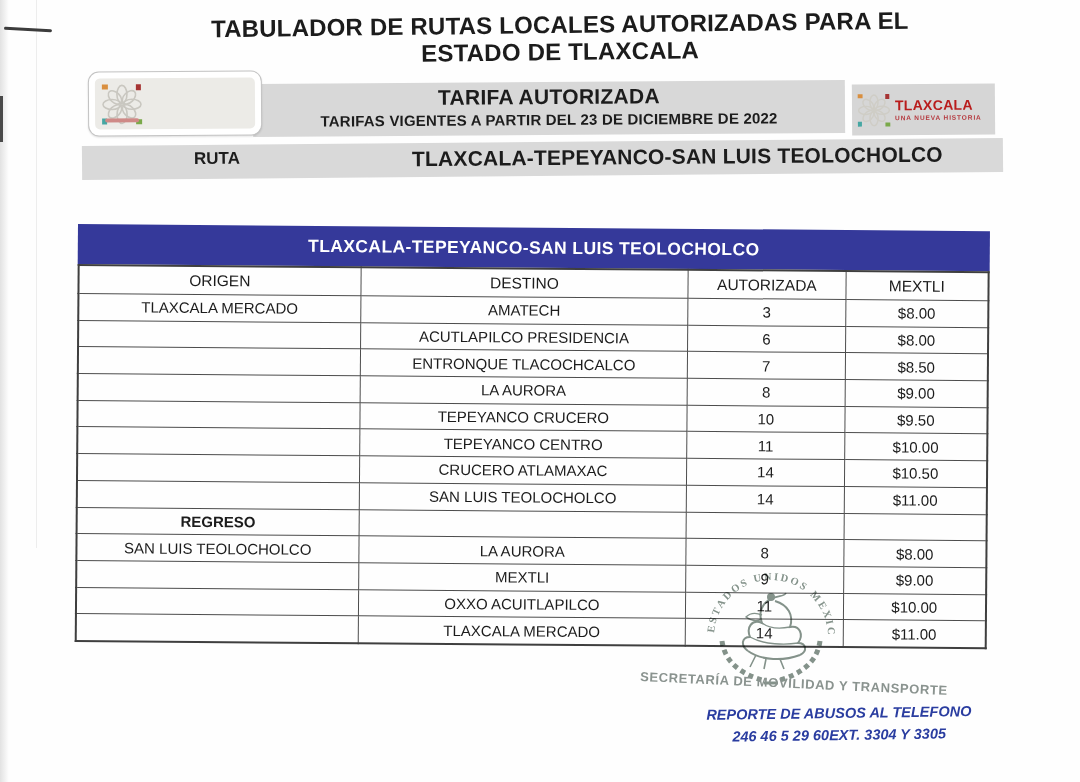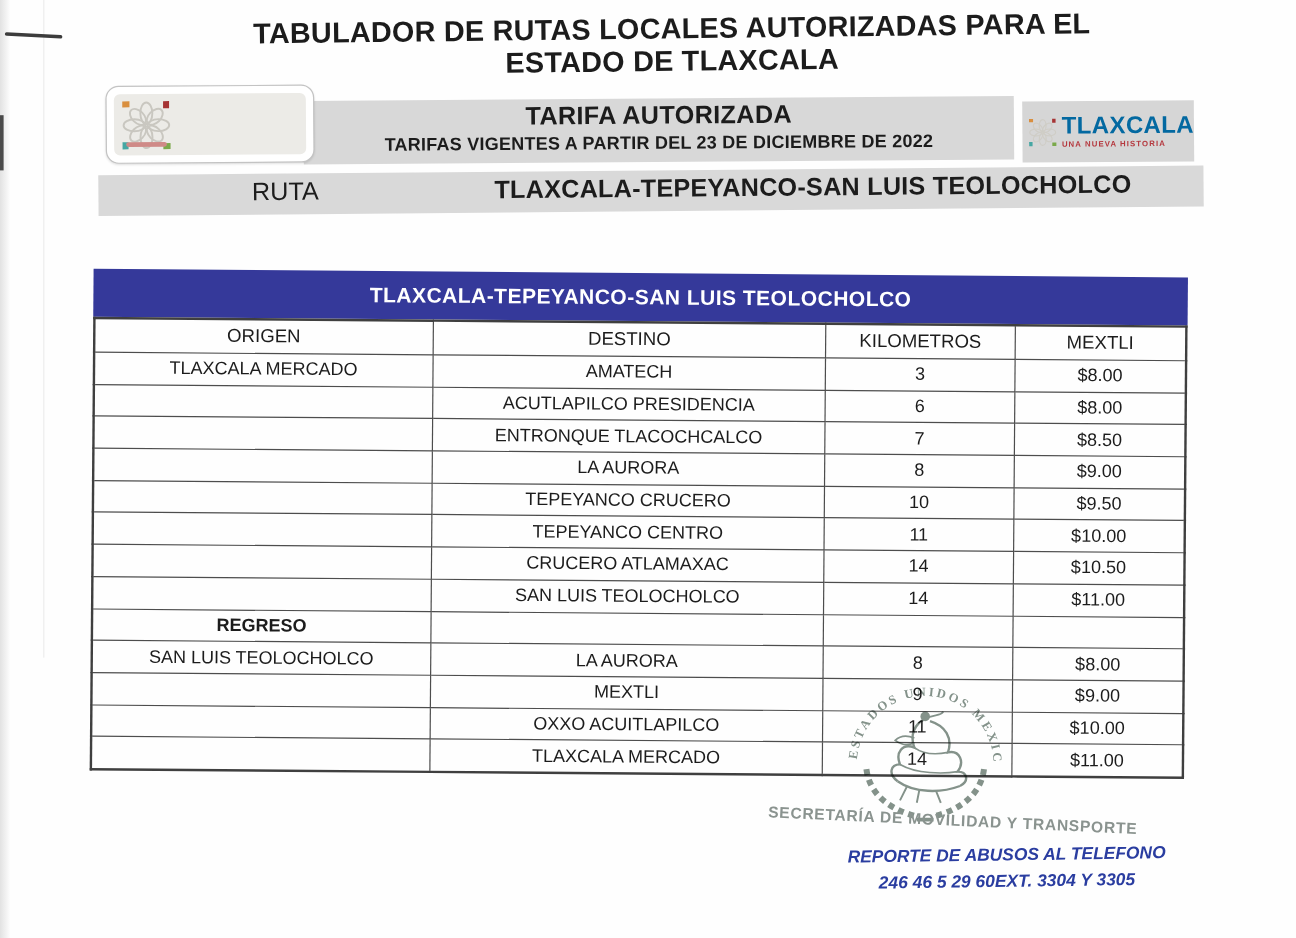--- a/index.html
+++ b/index.html
@@ -29,26 +29,26 @@
     border-radius:5px;display:flex;align-items:center;padding-left:6px;box-sizing:border-box;}
   .smyt-txtcol{margin-left:6px;}
   .smyt-word{font-weight:bold;font-size:25px;color:#3a53a4;line-height:1;}
   .smyt-word .y{font-size:17px;color:#2f9a9d;font-weight:bold;}
   .smyt-bar{height:5px;background:#d2d0ca;border-radius:2px;margin-top:3px;width:86px;}
   .smyt-bar.b2{width:64px;}
   .smyt-red{position:absolute;left:10px;bottom:7px;width:34px;height:4px;background:#cf8a87;border-radius:2px;}
   .tlx-box{position:absolute;left:852px;top:84px;width:143px;height:51px;background:#d6d6d6;
     transform:rotate(-0.4deg);display:flex;align-items:center;padding-left:5px;box-sizing:border-box;}
   .tlx-txtcol{margin-left:4px;}
-  .tlx-word{font-weight:bold;font-size:20px;color:#0369a1;line-height:1;letter-spacing:.3px;}
+  .tlx-word{font-weight:bold;font-size:14px;color:#b91c1c;line-height:1;letter-spacing:.3px;}
   .tlx-sub{font-size:6.5px;font-weight:bold;color:#b5393f;letter-spacing:.9px;margin-top:2px;}
   
   .ruta-band{position:absolute;left:82px;top:142px;width:921px;height:34px;background:#d9d9d9;
     transform:rotate(-0.5deg);}
-  .ruta-label{position:absolute;left:128px;top:4px;font-size:21px;font-weight:normal;}
+  .ruta-label{position:absolute;left:112px;top:4px;font-size:17px;font-weight:bold;}
   .ruta-value{position:absolute;left:330px;top:4px;font-size:21px;font-weight:bold;letter-spacing:.2px;}
   
   .tbl-wrap{position:absolute;left:78px;top:224px;width:912px;transform:rotate(0.45deg);
     transform-origin:left top;}
   .tbl-title{height:40px;background:#35399a;color:#fff;font-weight:bold;font-size:17.5px;
     display:flex;align-items:center;justify-content:center;letter-spacing:.4px;}
   table.route-table{width:100%;border-collapse:collapse;border:2px solid #3f3f3f;background:transparent;}
   .route-table td,.route-table th{border:1px solid #4d4d4d;text-align:center;vertical-align:middle;
     font-size:15px;font-weight:normal;color:#1c1c1c;height:25.7px;padding:0 4px;line-height:1;}
   .route-table th{font-size:15.5px;height:27px;}
@@ -139,21 +139,21 @@
       <colgroup>
           <col style="width:31%">
           <col style="width:36%">
           <col style="width:17.3%">
           <col style="width:15.7%">
         </colgroup>
       <tbody>
           <tr>
         <th>ORIGEN</th>
         <th>DESTINO</th>
-        <th>KILOMETROS</th>
+        <th>AUTORIZADA</th>
         <th>MEXTLI</th>
       </tr>
       <tr>
         <td>TLAXCALA MERCADO</td>
         <td>AMATECH</td>
         <td>3</td>
         <td>$8.00</td>
       </tr>
       <tr>
         <td></td>

